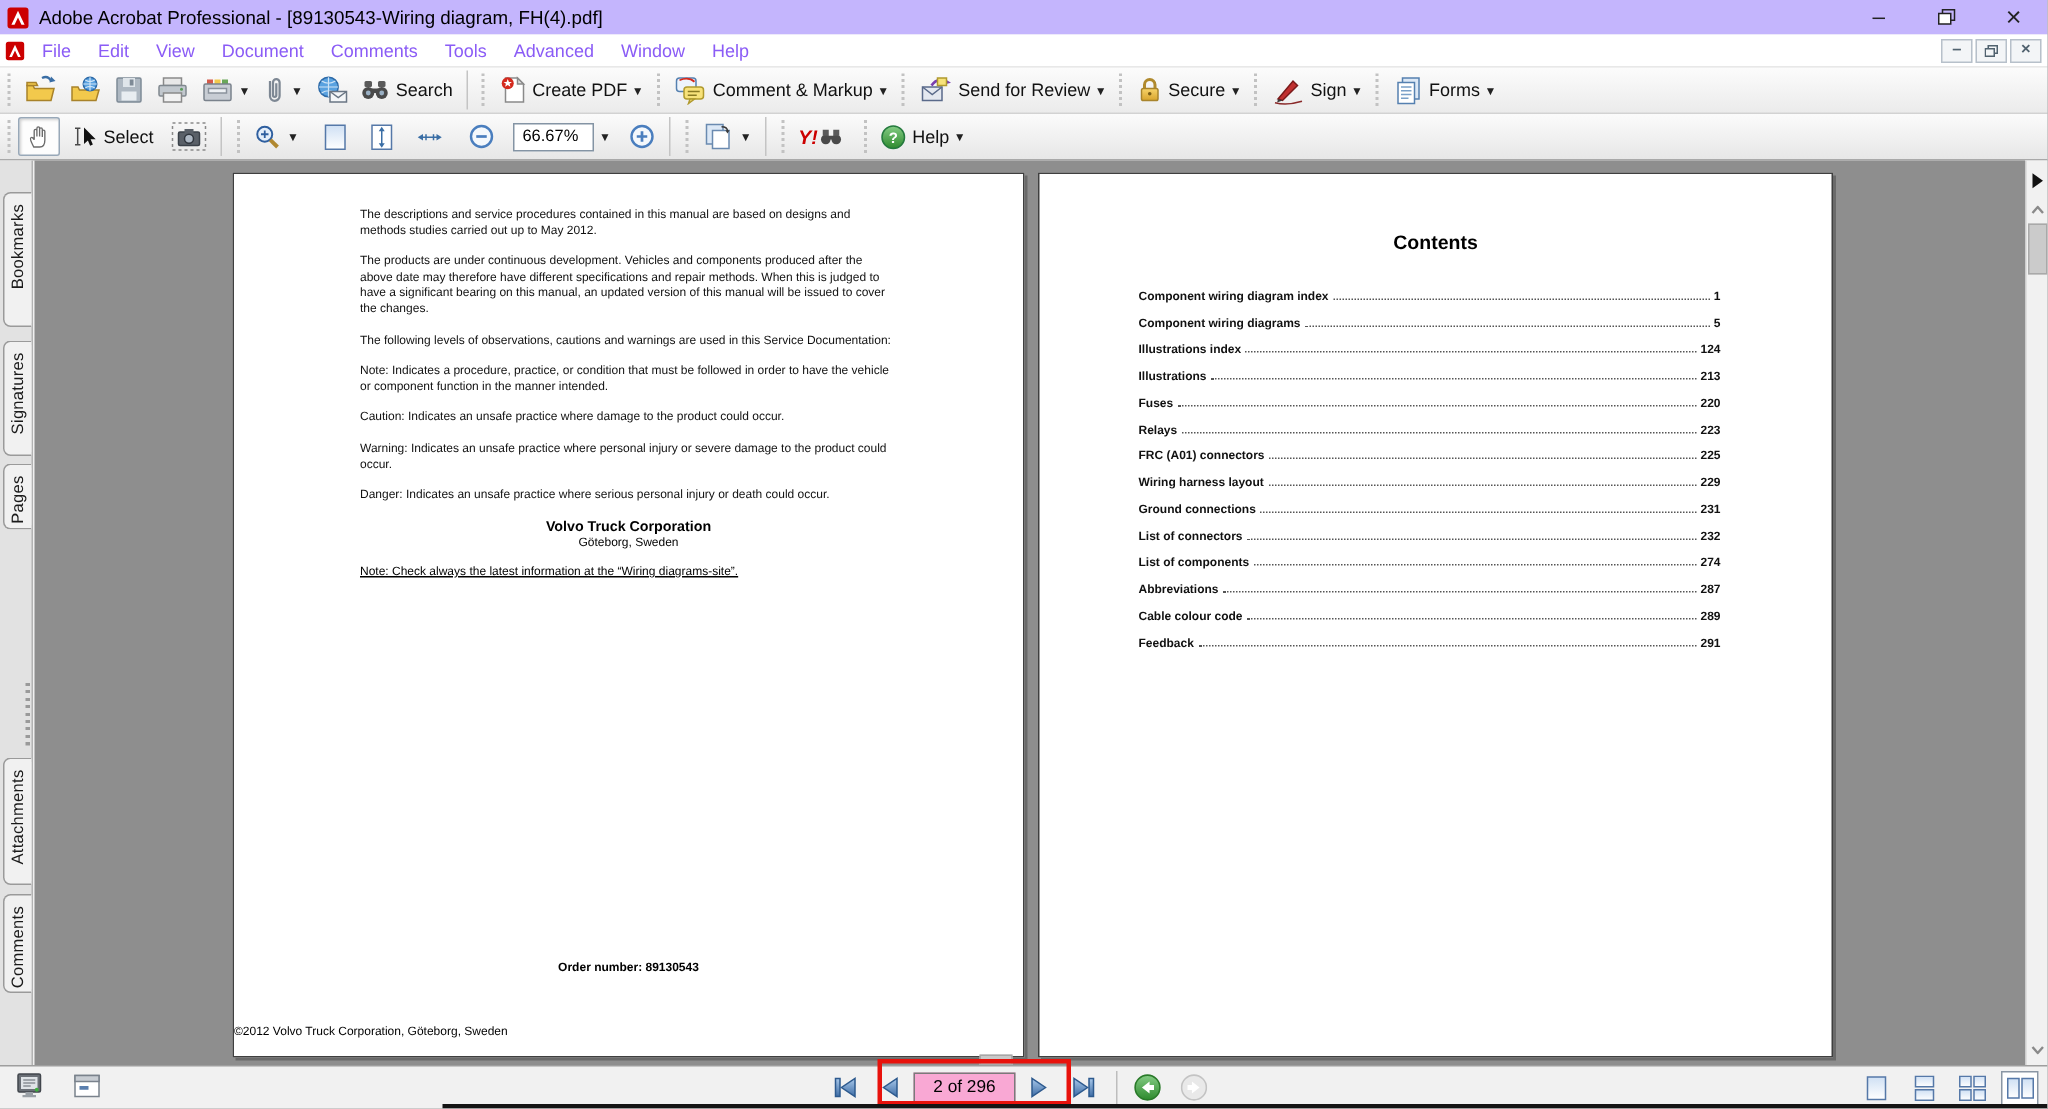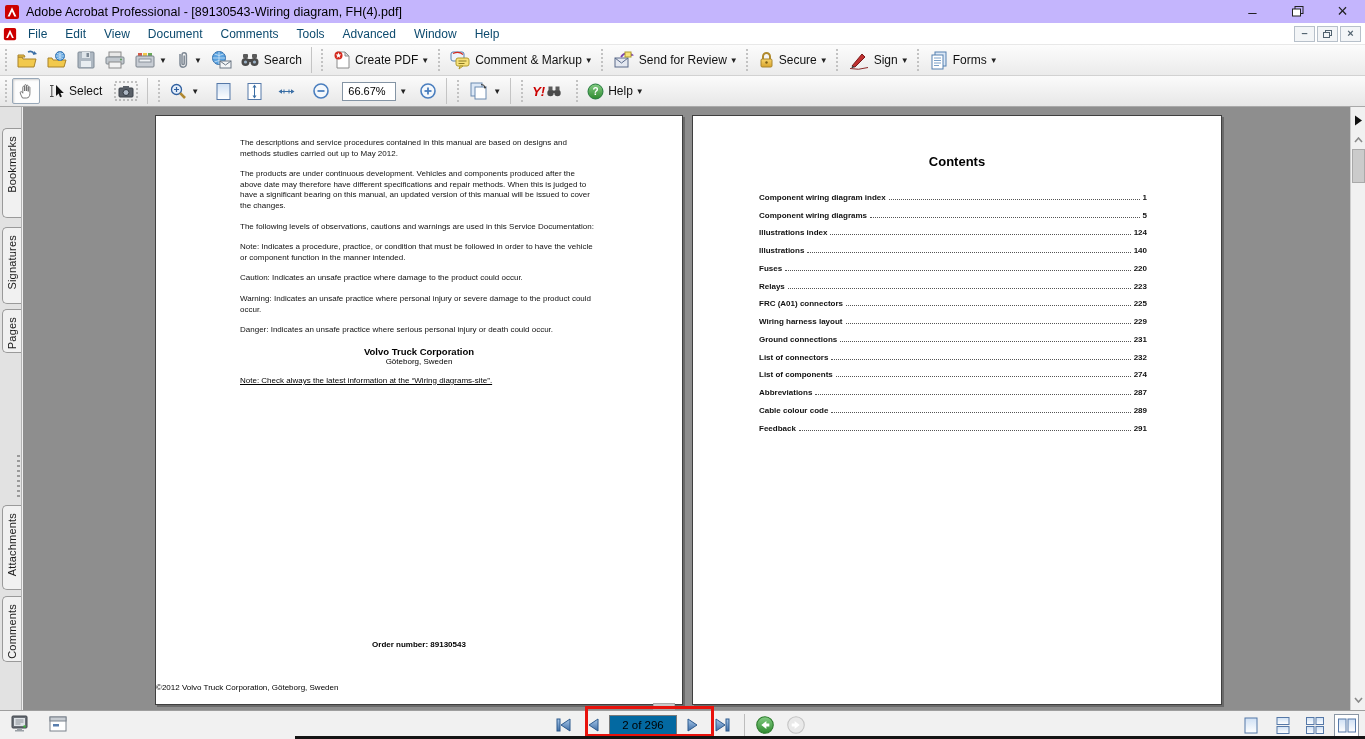--- a/index.html
+++ b/index.html
@@ -7,21 +7,21 @@
   body { font-family:"Liberation Sans", sans-serif; background:#f0f0f0; position:relative; color:#000; }
 
   
   .titlebar { position:absolute; top:0; left:0; right:0; height:23px; background:#c4b5fd; display:flex; align-items:center; padding-left:4px; }
   .titlebar .title { font-size:12.5px; margin-left:6px; color:#000; flex:1; white-space:nowrap; }
   .win-controls { display:flex; align-items:center; height:100%; }
   .win-btn { width:45px; height:100%; display:flex; align-items:center; justify-content:center; font-size:15px; color:#222; }
 
   
   .menubar { position:absolute; top:23px; left:0; right:0; height:21px; background:#fff; display:flex; align-items:center; font-size:12px; padding-left:3px; }
-  .menu-item { padding:2px 9px; color:#0c4a6e; cursor:default; }
+  .menu-item { padding:2px 9px; color:#8b5cf6; cursor:default; }
   .doc-controls { margin-left:auto; display:flex; gap:2px; padding-right:4px; }
   .doc-btn { width:21px; height:16px; border:1px solid #b7c0ca; background:#f3f5f7; display:flex; align-items:center; justify-content:center; font-size:11px; font-weight:bold; color:#51626f; line-height:1; }
 
   
   .toolbar1 { position:absolute; top:44px; left:0; right:0; height:32px; background:linear-gradient(#fcfcfc,#ebebeb); border-top:1px solid #e8e8e8; border-bottom:1px solid #d2d2d2; display:flex; align-items:center; }
   .toolbar2 { position:absolute; top:76px; left:0; right:0; height:31px; background:linear-gradient(#fbfbfb,#e7e7e7); border-bottom:1px solid #a9a9a9; display:flex; align-items:center; }
   .tbgrip { width:5px; height:22px; margin:0 4px 0 3px; background:repeating-linear-gradient(to bottom,#c2c2c2 0 2px,transparent 2px 4px); background-size:2px 100%; background-repeat:no-repeat; background-position:center; }
   .tsep { width:1px; height:26px; background:#c4c4c4; margin:0 5px; }
   .tbtn { height:26px; display:flex; align-items:center; padding:0 3px; border:1px solid transparent; border-radius:2px; font-size:12px; color:#111; white-space:nowrap; }
   .tbtn.selected { background:#fdfdfd; border:1px solid #98a8b8; box-shadow:inset 1px 1px 2px rgba(0,0,0,.18); }
@@ -70,21 +70,21 @@
   .vs-pane { position:absolute; top:3px; left:1px; width:13px; height:20px; display:flex; align-items:center; justify-content:center; }
   .vs-up, .vs-down { position:absolute; left:1px; width:13px; height:14px; display:flex; align-items:center; justify-content:center; color:#8a8a8a; font-size:9px; }
   .vs-up { top:26px; } .vs-down { bottom:3px; }
   .vs-thumb { position:absolute; top:42px; left:1px; width:13px; height:34px; background:#cbcbcb; border:1px solid #a9a9a9; }
 
   
   .statusbar { position:absolute; bottom:0; left:0; right:0; height:29px; background:#f1f1f1; border-top:1px solid #9e9e9e; }
   .sb-left { position:absolute; left:10px; top:4px; display:flex; gap:18px; align-items:center; }
   .sb-nav { position:absolute; left:553px; top:3px; display:flex; align-items:center; }
   .nav-btn { display:flex; align-items:center; justify-content:center; height:22px; }
-  .pagebox { width:68px; height:20px; border:1px solid #7a7a7a; background:#0369a1; display:flex; align-items:center; justify-content:center; font-size:11.5px; margin:0 8px; }
+  .pagebox { width:68px; height:20px; border:1px solid #7a7a7a; background:#f9a8d4; display:flex; align-items:center; justify-content:center; font-size:11.5px; margin:0 8px; }
   .sb-sep { width:1px; height:22px; background:#bdbdbd; margin:0 11px; }
   .sb-right { position:absolute; right:6px; top:3px; display:flex; gap:7px; align-items:center; }
   .pl-btn { width:25px; height:23px; display:flex; align-items:center; justify-content:center; }
   .pl-btn.pressed { background:#fff; border:1px solid #8a96a4; }
 
   .annotation { position:absolute; left:585px; top:706px; width:129px; height:31px; border:3px solid #e8120c; z-index:60; pointer-events:none; }
   .bottom-strip { position:absolute; left:295px; right:0; bottom:0; height:3px; background:#141414; z-index:70; }
   .hiddefs { position:absolute; width:0; height:0; overflow:hidden; }
 </style>
 </head>
@@ -470,21 +470,21 @@
             <span class="toc-page">5</span>
           </div>
           <div class="toc-row">
             <span class="toc-label">Illustrations index</span>
             <div class="toc-leader"></div>
             <span class="toc-page">124</span>
           </div>
           <div class="toc-row">
             <span class="toc-label">Illustrations</span>
             <div class="toc-leader"></div>
-            <span class="toc-page">140</span>
+            <span class="toc-page">213</span>
           </div>
           <div class="toc-row">
             <span class="toc-label">Fuses</span>
             <div class="toc-leader"></div>
             <span class="toc-page">220</span>
           </div>
           <div class="toc-row">
             <span class="toc-label">Relays</span>
             <div class="toc-leader"></div>
             <span class="toc-page">223</span>

